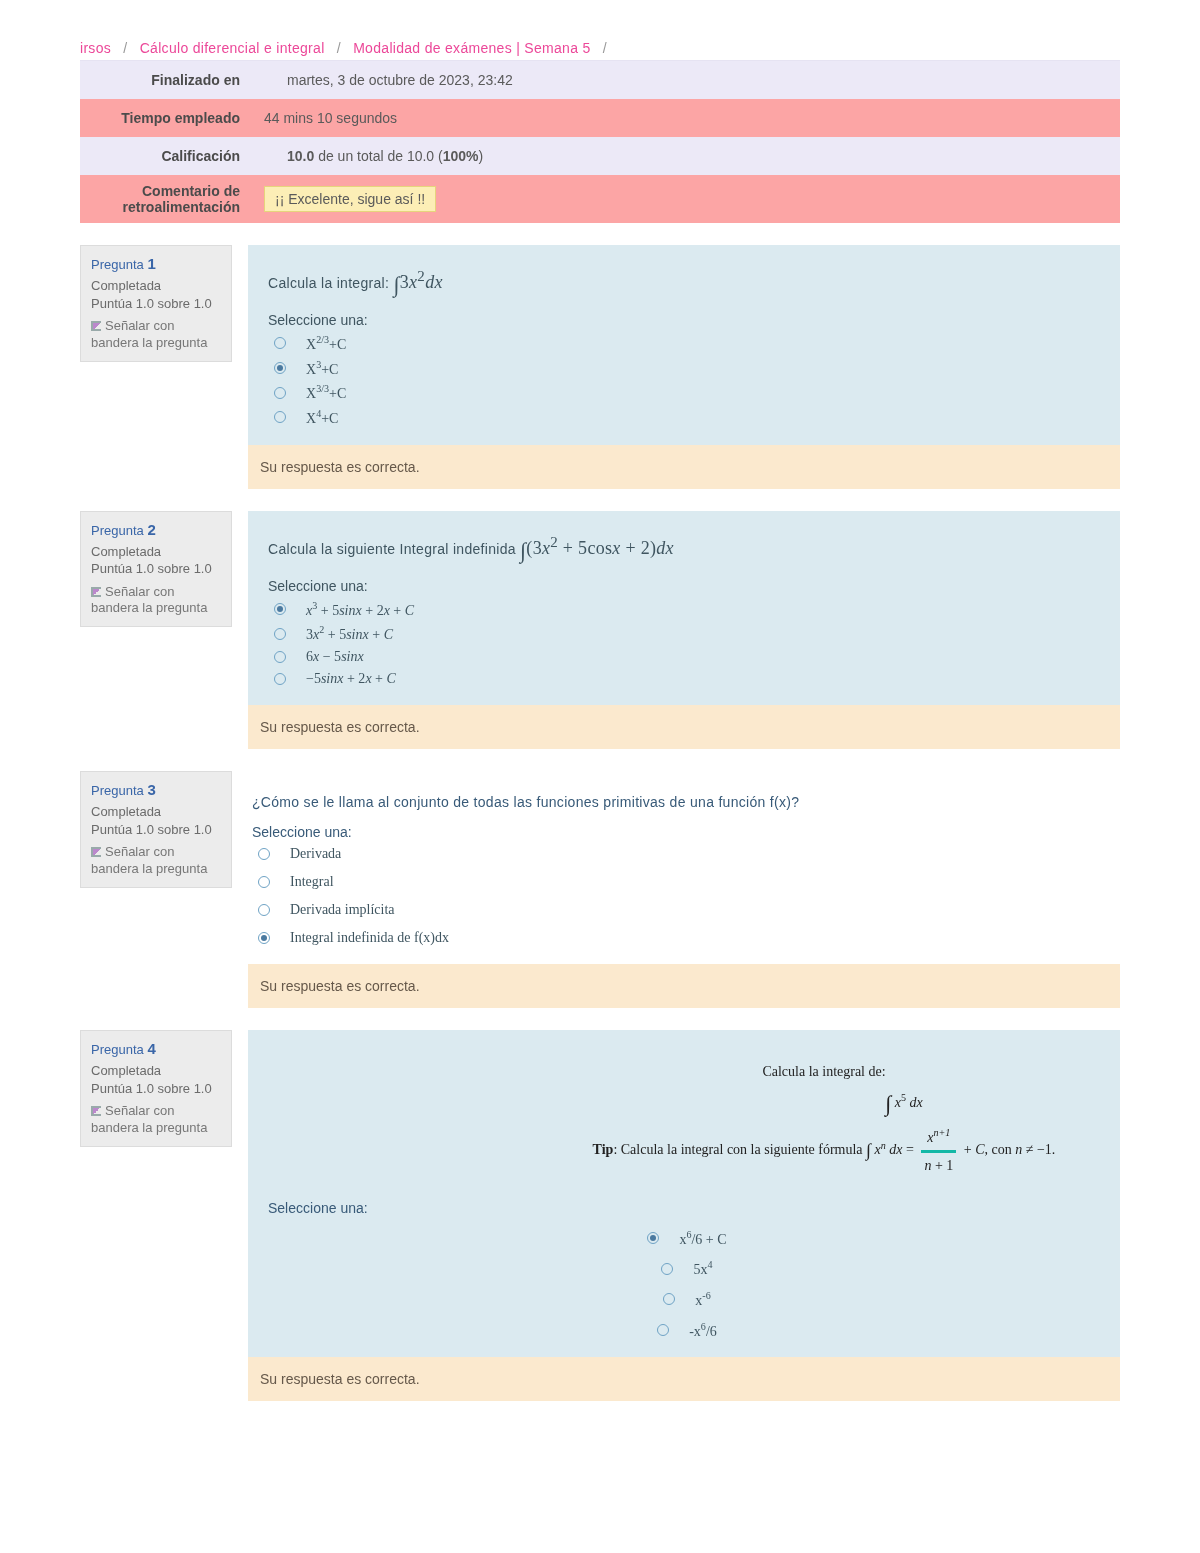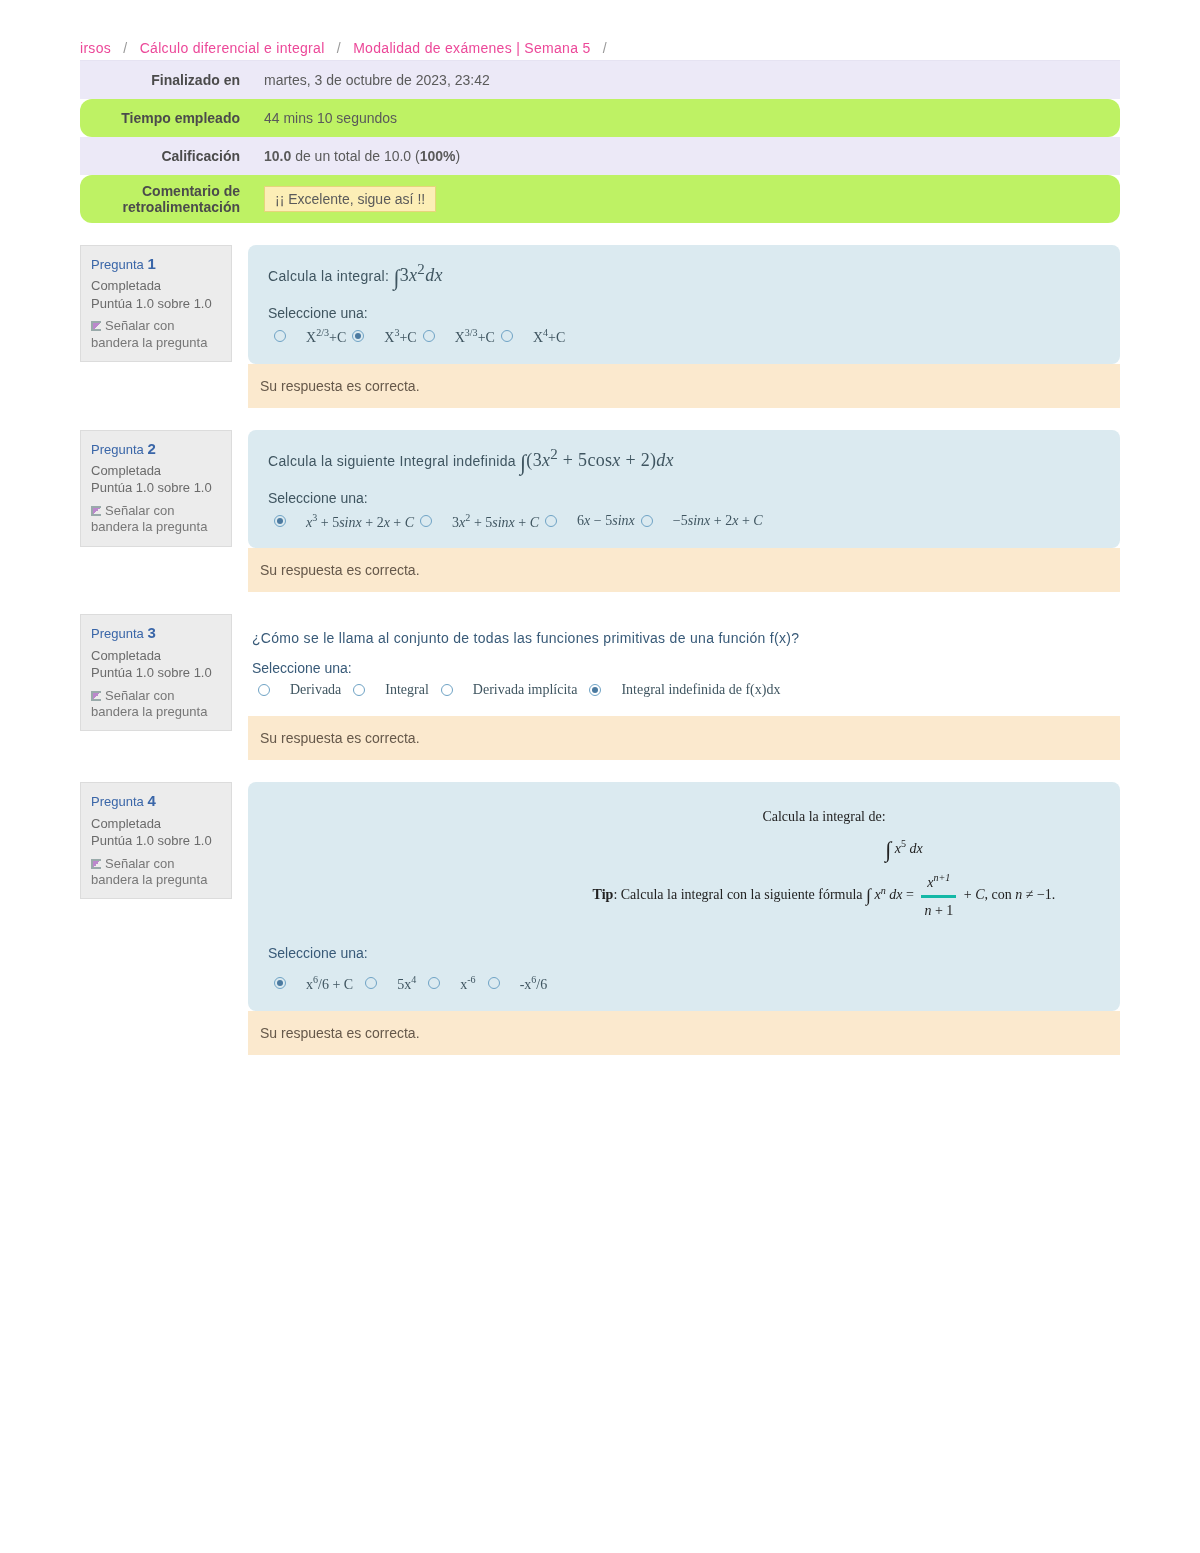--- a/index.html
+++ b/index.html
@@ -40,22 +40,22 @@
     text-align: right;
     padding: 8px 10px 8px 6px;
     font-weight: bold;
     color: #4b4b4b;
   }
   .summary-row .val {
     flex: 1;
     padding: 8px 14px;
     color: #5a5a5a;
   }
-  .row-purple { background: #bef264; border-radius: 12px; }
-  .row-purple-light { background: #ece9f7; }
+  .row-purple { background: #fca5a5; }
+  .row-purple-light { background: #ece9f7; gap: 23px; }
   .feedback-chip {
     display: inline-block;
     background: #fceeb6;
     border: 1px solid #e6d47c;
     padding: 4px 10px;
     color: #5a5a5a;
   }
 
   
   .question-row {
@@ -89,29 +89,28 @@
     background: linear-gradient(135deg,#b8c 0 50%, transparent 50% 100%);
     margin-right: 4px;
     position: relative;
     top: 1px;
   }
 
   .q-body { flex: 1; }
 
   .q-card {
     background: #dbeaf0;
-    padding: 16px 20px 18px 20px;
-    border-radius: 8px;
+    padding: 23px 20px 18px 20px;
   }
   .q-card.white { background: #fff; border: 0; }
   .q-prompt { color: #3f5560; letter-spacing: .3px; margin-bottom: 14px; }
   .q-prompt .math { font-family: "Cambria Math", "Times New Roman", serif; font-size: 18px; }
   .q-sel-title { color: #3f5560; margin-bottom: 6px; }
 
-  .opts { display: flex; gap: 6px; padding-left: 6px; }
+  .opts { display: flex; flex-direction: column; gap: 6px; padding-left: 6px; }
   .opt {
     display: flex;
     align-items: center;
     gap: 20px;
     color: #3f5560;
   }
   .opt .radio {
     width: 12px; height: 12px; border-radius: 50%;
     border: 1.5px solid #6fa3c5;
     display: inline-flex; align-items: center; justify-content: center;

